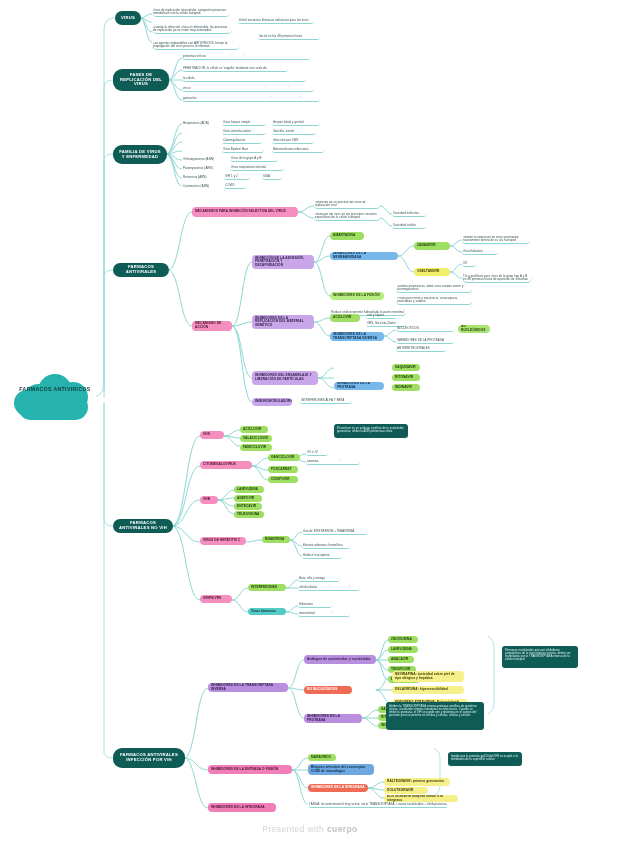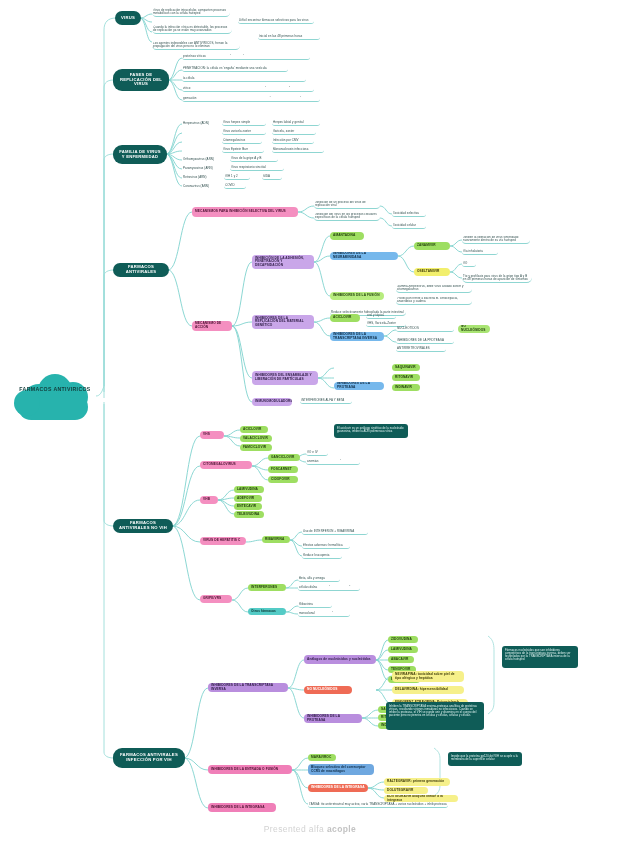--- a/index.html
+++ b/index.html
@@ -368,15 +368,15 @@
   <div class="node pill c-red" style="left:308px;top:784px;width:60px;height:8px;">INHIBIDORES DE LA INTEGRASA</div>
   <div class="node pill c-yellow2" style="left:384px;top:778px;width:66px;height:8px;">RALTEGRAVIR: primera generación</div>
   <div class="node pill c-yellow2" style="left:384px;top:787px;width:44px;height:7px;">DOLUTEGRAVIR</div>
   <div class="node pill c-yellow2" style="left:384px;top:795px;width:74px;height:7px;">ELVITEGRAVIR bloquea inhibe a la integrasa</div>
   <div class="node leaf" style="left:308px;top:802px;width:140px;height:6px;">TARGA: tto antirretroviral muy activo, varía TRANSCRIPTASA + varios nucleósidos + inhib.proteasa</div>
   <div class="node note" style="left:448px;top:752px;width:74px;height:14px;">Impide que la proteína gp120 del VIH se acople a la membrana de la superficie celular</div>
 
   <div class="node pill c-pink2" style="left:208px;top:803px;width:68px;height:9px;">INHIBIDORES DE LA INTEGRASA</div>
 
   <div class="footer">
-    <span>Presented alfa </span><b>acople</b>
+    <span>Presented with </span><b>cuerpo</b>
   </div>
 </div>
 
 </body></html>

